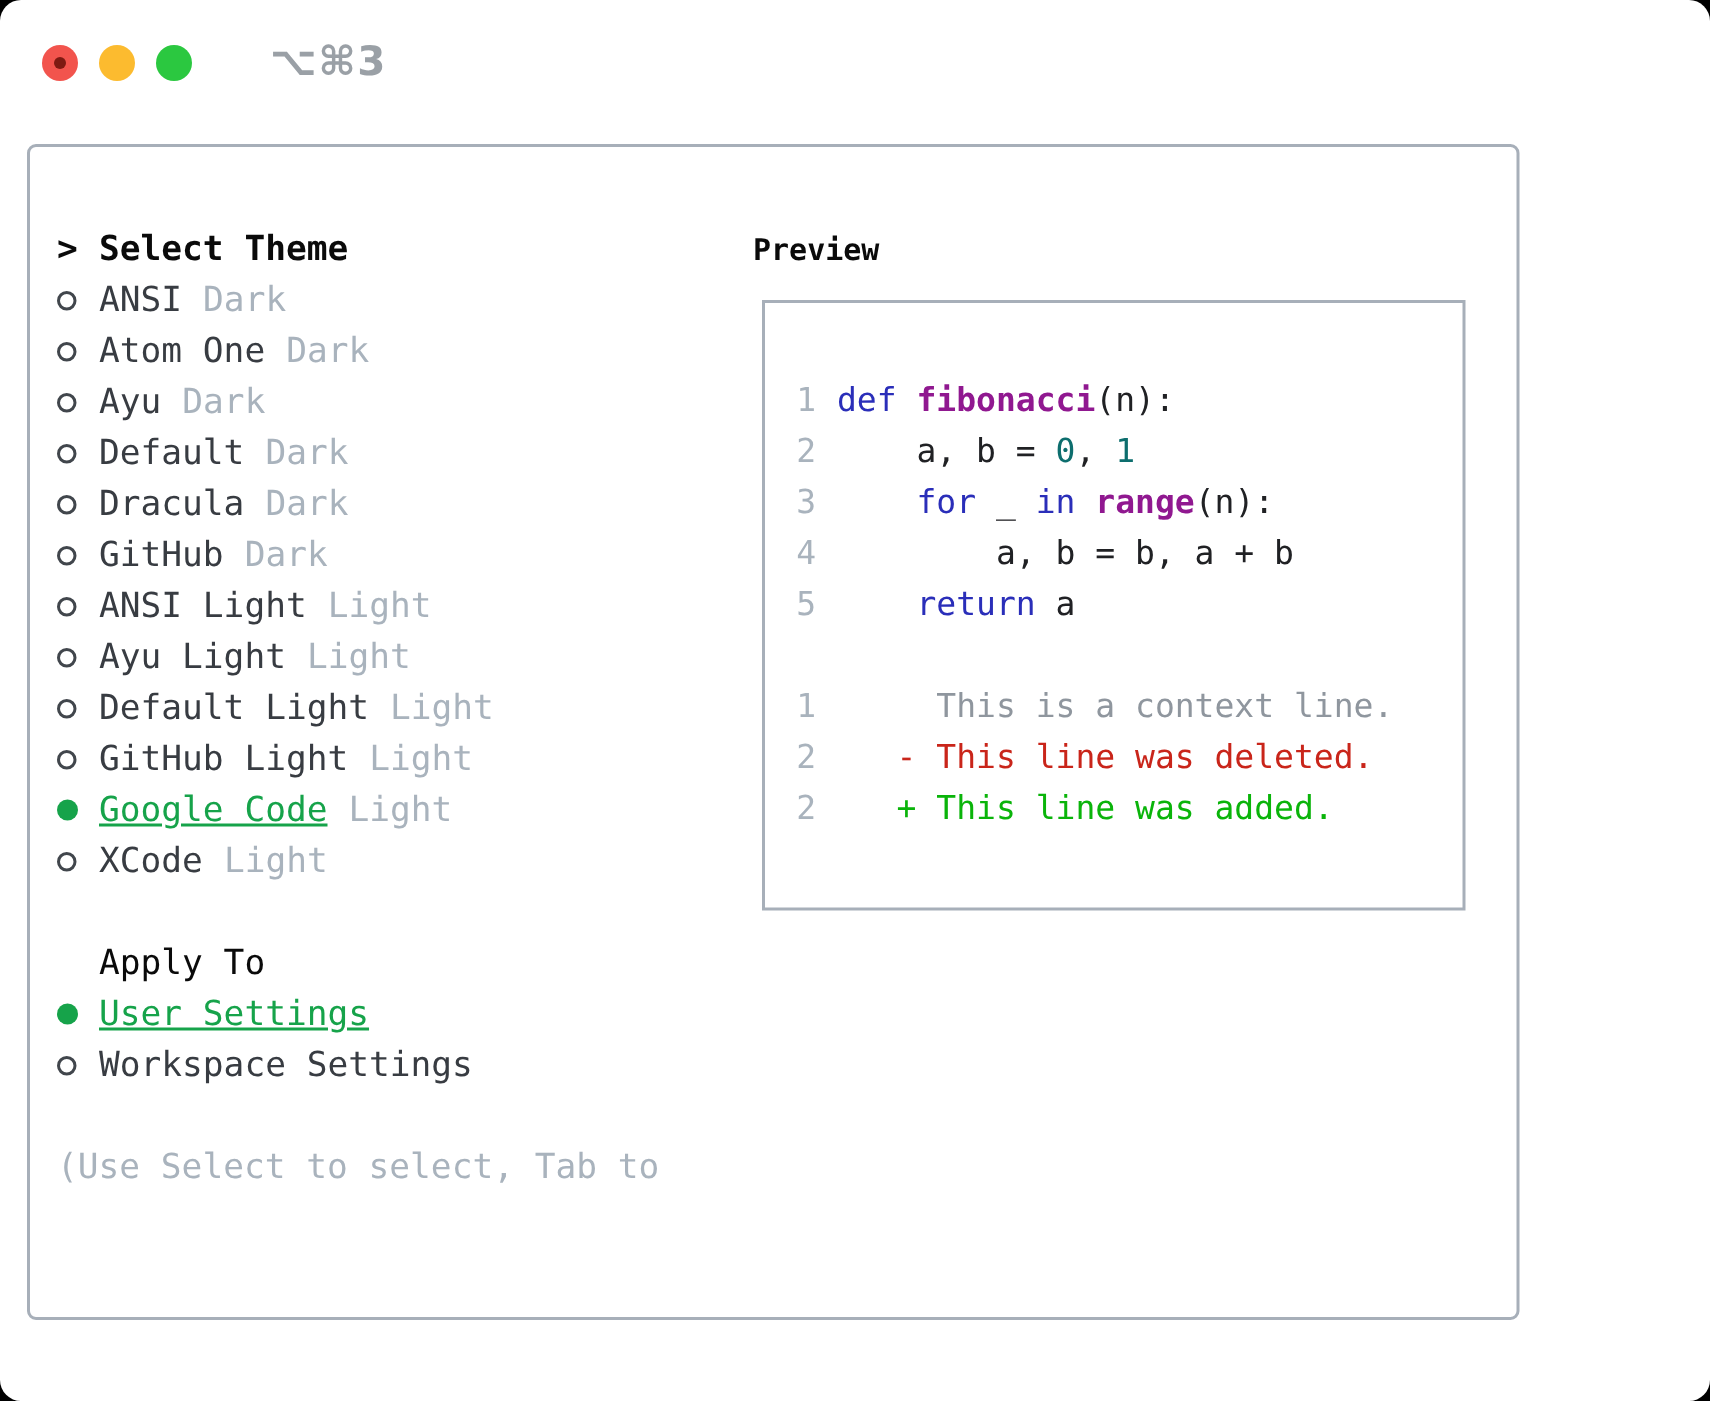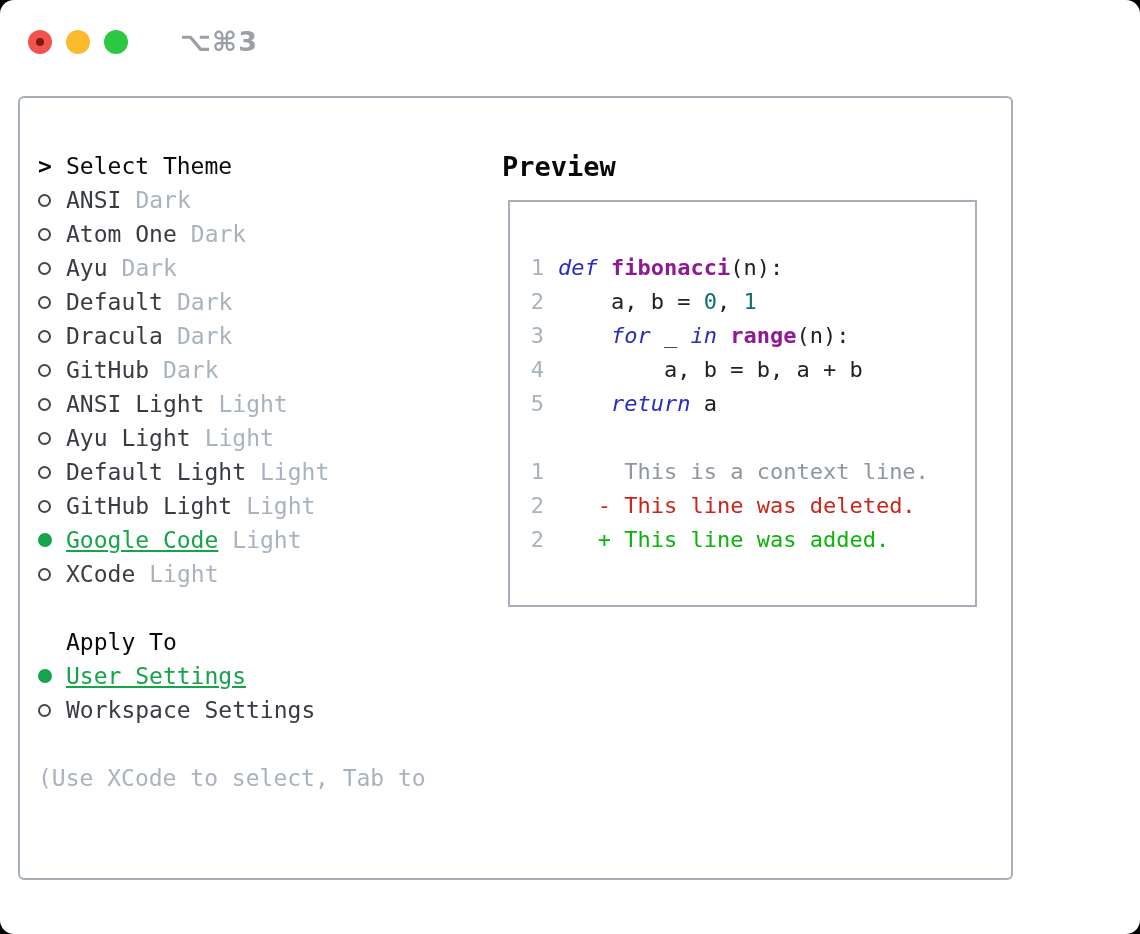--- a/index.html
+++ b/index.html
@@ -27,39 +27,39 @@
     border:2px solid var(--border,#a7afb9);border-radius:6px;background:#fff;
   }
   .col-left{position:absolute;left:0;top:51px;}
   .row{height:34px;display:flex;align-items:center;margin-left:18px;font-size:23px;
     color:var(--item,#383c42);white-space:pre;}
   .marker{width:28px;display:flex;align-items:center;flex:none;}
   .ring{width:13px;height:13px;border-radius:50%;box-sizing:border-box;
     border:2px solid var(--ring,#41464c);}
   .dotsel{width:14px;height:14px;border-radius:50%;background:var(--green,#16a34a);}
   .prompt{color:var(--heading,#0a0a0a);font-weight:bold;}
-  .hdr{color:var(--heading,#0a0a0a);font-weight:normal;}
+  .hdr{color:var(--heading,#0a0a0a);font-weight:bold;}
   .name{color:var(--item,#383c42);}
   .name.selected{color:var(--green,#16a34a);text-decoration:underline;}
   .variant{color:var(--muted,#a9b3bd);margin-left:14px;text-align:center;}
   .help{color:var(--muted,#a9b3bd);}
   
   .col-right{position:absolute;left:482px;top:51px;}
-  .preview-title{height:34px;display:flex;align-items:center;font-size:27px;
+  .preview-title{height:34px;display:flex;align-items:center;font-size:20px;
     font-weight:bold;color:var(--heading,#0a0a0a);text-align:center;}
   .preview-box{
     position:absolute;left:488px;top:102px;width:469px;height:407px;box-sizing:border-box;
     border:2px solid var(--border,#a7afb9);background:#fff;
     padding:48px 0 0 20px;overflow:hidden;
   }
   .line{height:34px;display:flex;align-items:center;font-size:22px;}
   .ln{width:14px;text-align:right;margin-right:14px;color:var(--muted,#a9b3bd);flex:none;}
   .code{white-space:pre;}
   .tok-plain{color:var(--plain,#202124);}
-  .tok-keyword{color:var(--keyword,#2a2eb9);font-style:italic;}
+  .tok-keyword{color:var(--keyword,#2a2eb9);}
   .tok-function{color:var(--function,#901890);font-weight:bold;}
   .tok-number{color:var(--number,#0d6e6e);}
   .tok-context{color:var(--context,#8f969e);}
   .tok-deleted{color:var(--deleted,#c9251a);}
   .tok-added{color:var(--added,#0ab40a);}
 </style>
 </head>
 <body>
 
 <div class="window">
@@ -103,21 +103,21 @@
         <span style="color:#0a0a0a;">Apply To</span>
       </div>
 
       <div id="apply-list">
           <div class="row"><span class="marker"><span class="dotsel"></span></span><span class="name selected">User Settings</span></div>
           <div class="row"><span class="marker"><span class="ring"></span></span><span class="name">Workspace Settings</span></div>
         </div>
 
       <div class="row"></div>
 
-      <div class="row help">(Use XCode to select, Tab to</div>
+      <div class="row help">(Use Select to select, Tab to</div>
     </div>
 
     <div class="col-right">
       <div class="preview-title">Preview</div>
     </div>
 
     <div class="preview-box" id="preview-box">
         <div class="line">
           <span class="ln">1</span>
           <span class="code"><span class="tok-keyword">def</span><span class="tok-plain"> </span><span class="tok-function">fibonacci</span><span class="tok-plain">(n):</span></span>

